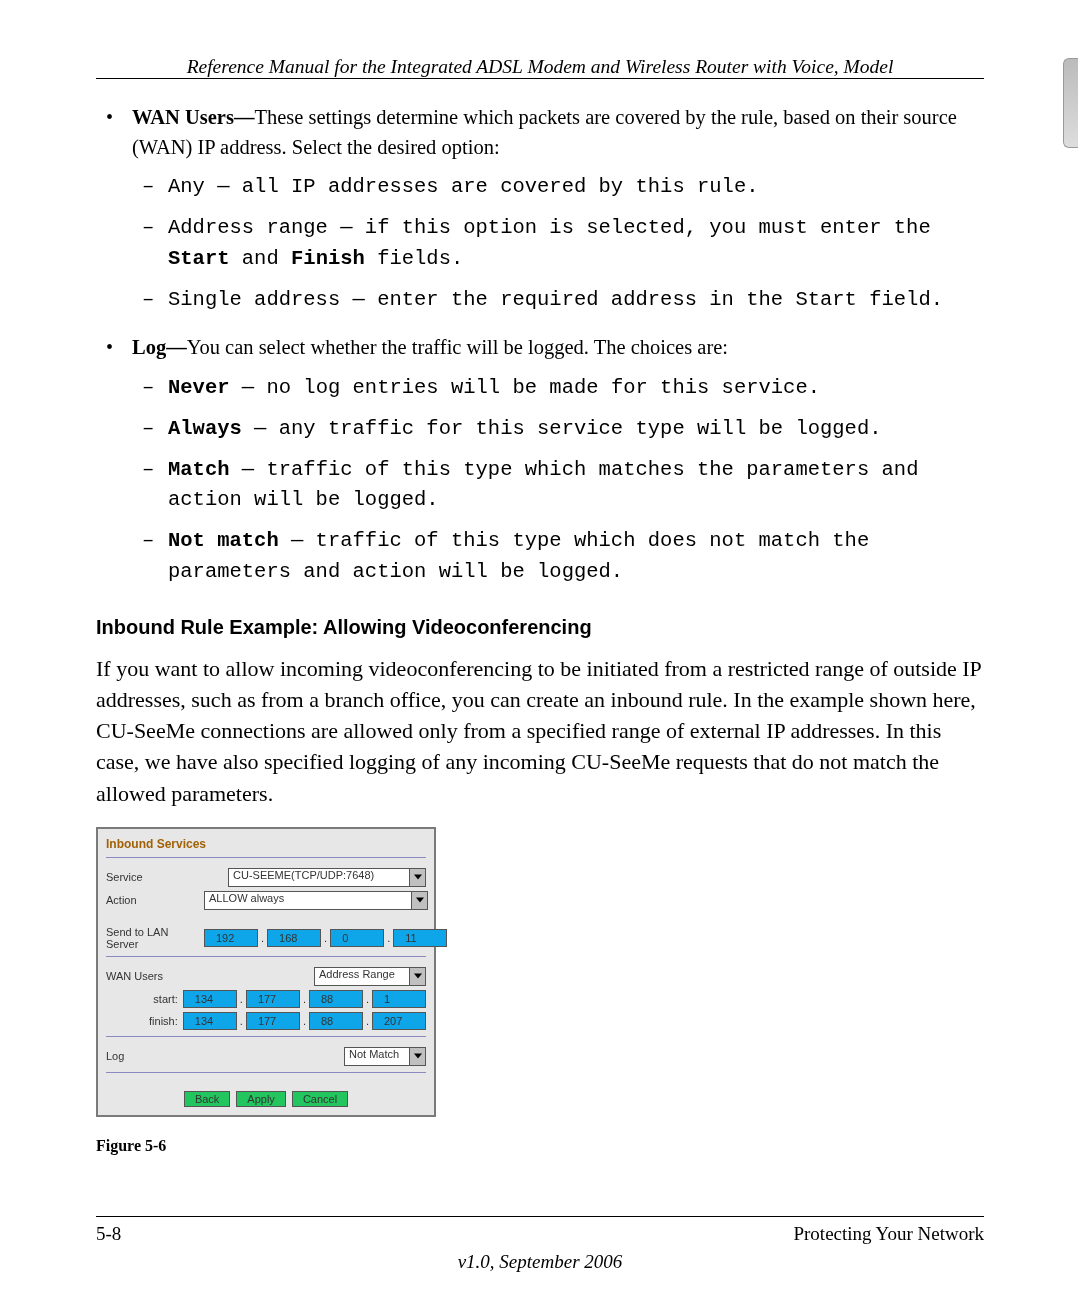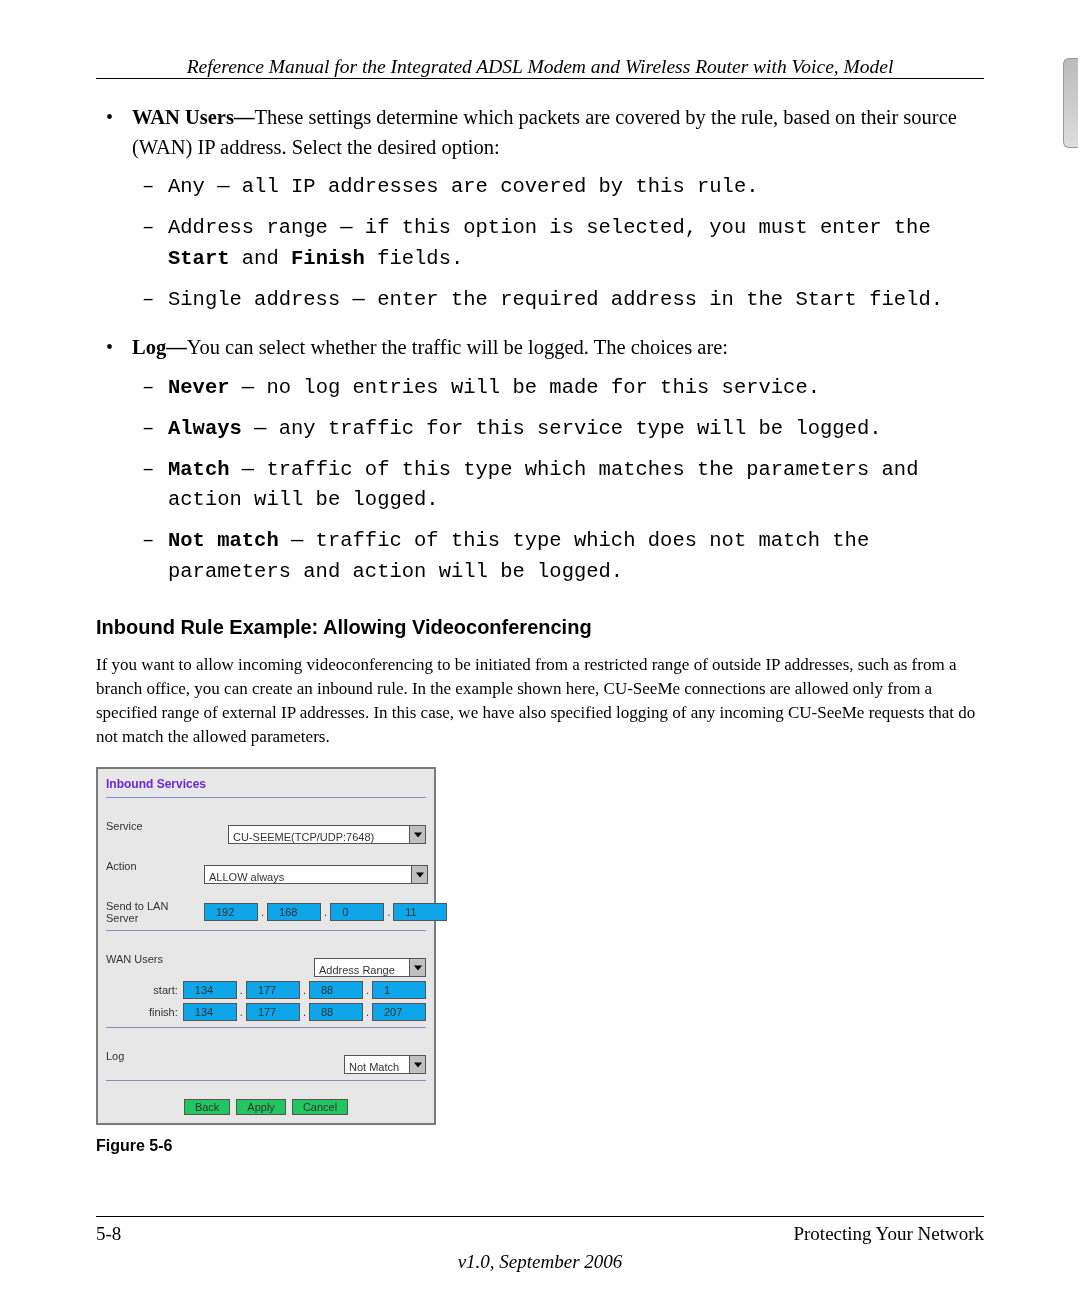--- a/index.html
+++ b/index.html
@@ -71,38 +71,38 @@
     top: 0;
   }
   .b { font-weight: bold; }
   h3.section-heading {
     font-family: Arial, Helvetica, sans-serif;
     font-weight: bold;
     font-size: 20px;
     margin: 28px 0 14px 0;
   }
   p.body {
-    font-size: 17px;
+    font-size: 22px;
     line-height: 1.42;
     margin: 0 0 18px 0;
   }
 
   
   .panel {
     width: 336px;
     border: 2px solid #7a7a7a;
     background: #e7e7e7;
     font-family: Arial, Tahoma, sans-serif;
     font-size: 11px;
     color: #333;
     margin-top: 18px;
   }
   .panel-title {
     padding: 8px 8px 2px 8px;
-    color: #6d28d9;
+    color: #a16207;
     font-weight: bold;
     font-size: 12px;
     font-family: Arial, sans-serif;
   }
   .panel-divider {
     border: none;
     border-top: 1px solid #8a8ac0;
     margin: 4px 8px 8px 8px;
   }
   .panel-row {
@@ -117,26 +117,25 @@
   }
   .panel-control {
     flex: 1;
     display: flex;
     justify-content: flex-end;
     align-items: center;
     gap: 2px;
   }
   .select-like {
     display: inline-flex;
-    align-items: flex-end;
+    align-items: flex-start;
     background: #fff;
     border: 1px solid #555;
     height: 17px;
     min-width: 60px;
-    margin-top: 17px;
   }
   .select-like > span {
     flex: 1;
     padding: 0 4px;
     font-size: 11px;
     white-space: nowrap;
   }
   .select-arrow {
     width: 15px;
     height: 100%;
@@ -175,24 +174,24 @@
     padding: 10px 0 8px 0;
   }
   .btn {
     background: #22c55e;
     border: 1px solid #555;
     padding: 1px 10px;
     font-size: 11px;
     font-family: Arial, sans-serif;
   }
   .figure-caption {
-    font-family: Liberation Sans, sans-serif;
+    font-family: Liberation Serif, serif;
     font-weight: bold;
     font-size: 16px;
-    margin-top: 12px;
+    margin-top: 20px;
   }
 
   .footer-area {
     position: absolute;
     left: 96px;
     right: 96px;
     bottom: 23px;
   }
   .footer-row {
     display: flex;

